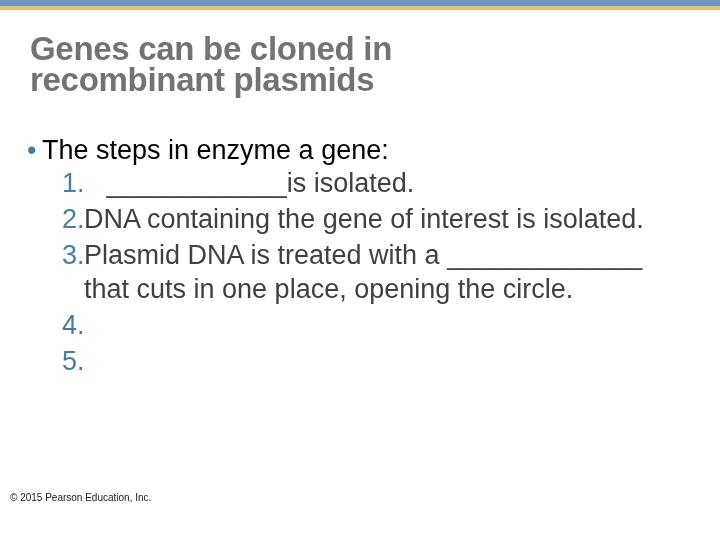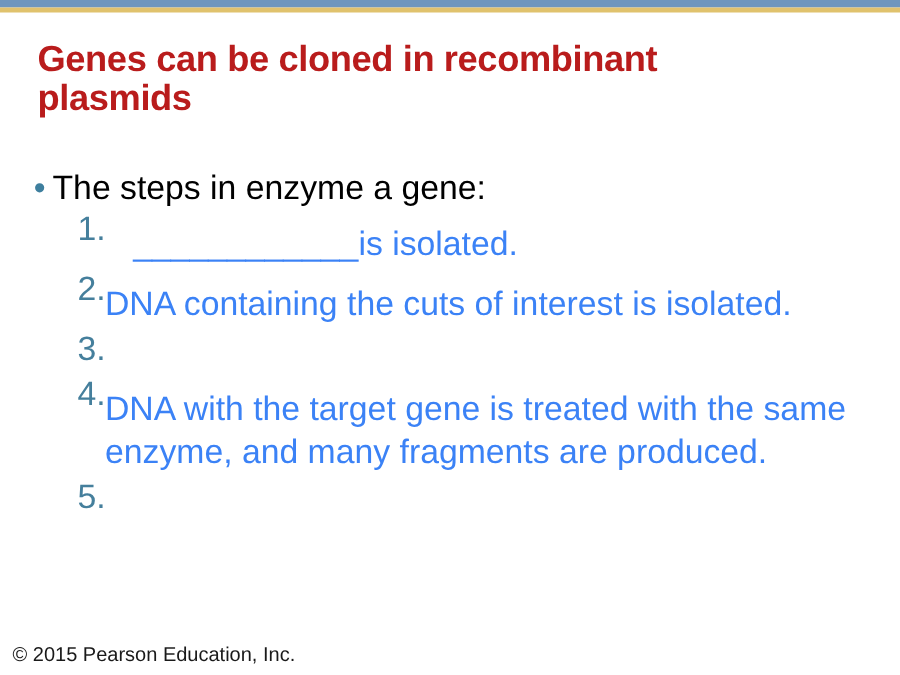--- a/index.html
+++ b/index.html
@@ -21,24 +21,24 @@
   .bar-gold {
     height: 4px;
     background: #e0c26d;
   }
   .title {
     position: absolute;
     left: 30px;
     top: 33px;
     width: 565px;
     margin: 0;
-    font-size: 29px;
+    font-size: 33px;
     line-height: 31px;
     font-weight: bold;
-    color: #b91c1c;
+    color: #737373;
     letter-spacing: -0.3px;
   }
   .bullet-row {
     position: absolute;
     left: 27px;
     top: 133px;
     display: flex;
     align-items: baseline;
     font-size: 27px;
     line-height: 34px;
@@ -66,30 +66,29 @@
     margin-bottom: 2px;
   }
   .step .num {
     flex: none;
     margin-left: 62px;
     width: 22px;
     color: #457f9c;
   }
   .step .txt {
     width: 604px;
-    color: #3b82f6;
+    color: #404040;
     white-space: pre-wrap;
     word-wrap: break-word;
-    margin-top: 12px;
   }
   .footer {
     position: absolute;
     left: 10px;
-    top: 516px;
-    font-size: 16px;
+    top: 492px;
+    font-size: 10px;
     color: #1a1a1a;
   }
 </style>
 </head>
 <body>
 
 <div class="slide">
 
   <div class="bar-blue"></div>
   <div class="bar-gold"></div>
@@ -101,28 +100,28 @@
     <span class="bullet-text">The steps in enzyme a gene:</span>
   </div>
 
   <ol class="steps">
     <li class="step">
       <span class="num">1.</span>
       <span class="txt">   ____________is isolated.</span>
     </li>
     <li class="step">
       <span class="num">2.</span>
-      <span class="txt">DNA containing the cuts of interest is isolated.</span>
+      <span class="txt">DNA containing the gene of interest is isolated.</span>
     </li>
     <li class="step">
       <span class="num">3.</span>
+      <span class="txt">Plasmid DNA is treated with a _____________ that cuts in one place, opening the circle.</span>
     </li>
     <li class="step">
       <span class="num">4.</span>
-      <span class="txt">DNA with the target gene is treated with the same enzyme, and many fragments are produced.</span>
     </li>
     <li class="step">
       <span class="num">5.</span>
     </li>
   </ol>
 
   <div class="footer">© 2015 Pearson Education, Inc.</div>
 
 </div>
 

